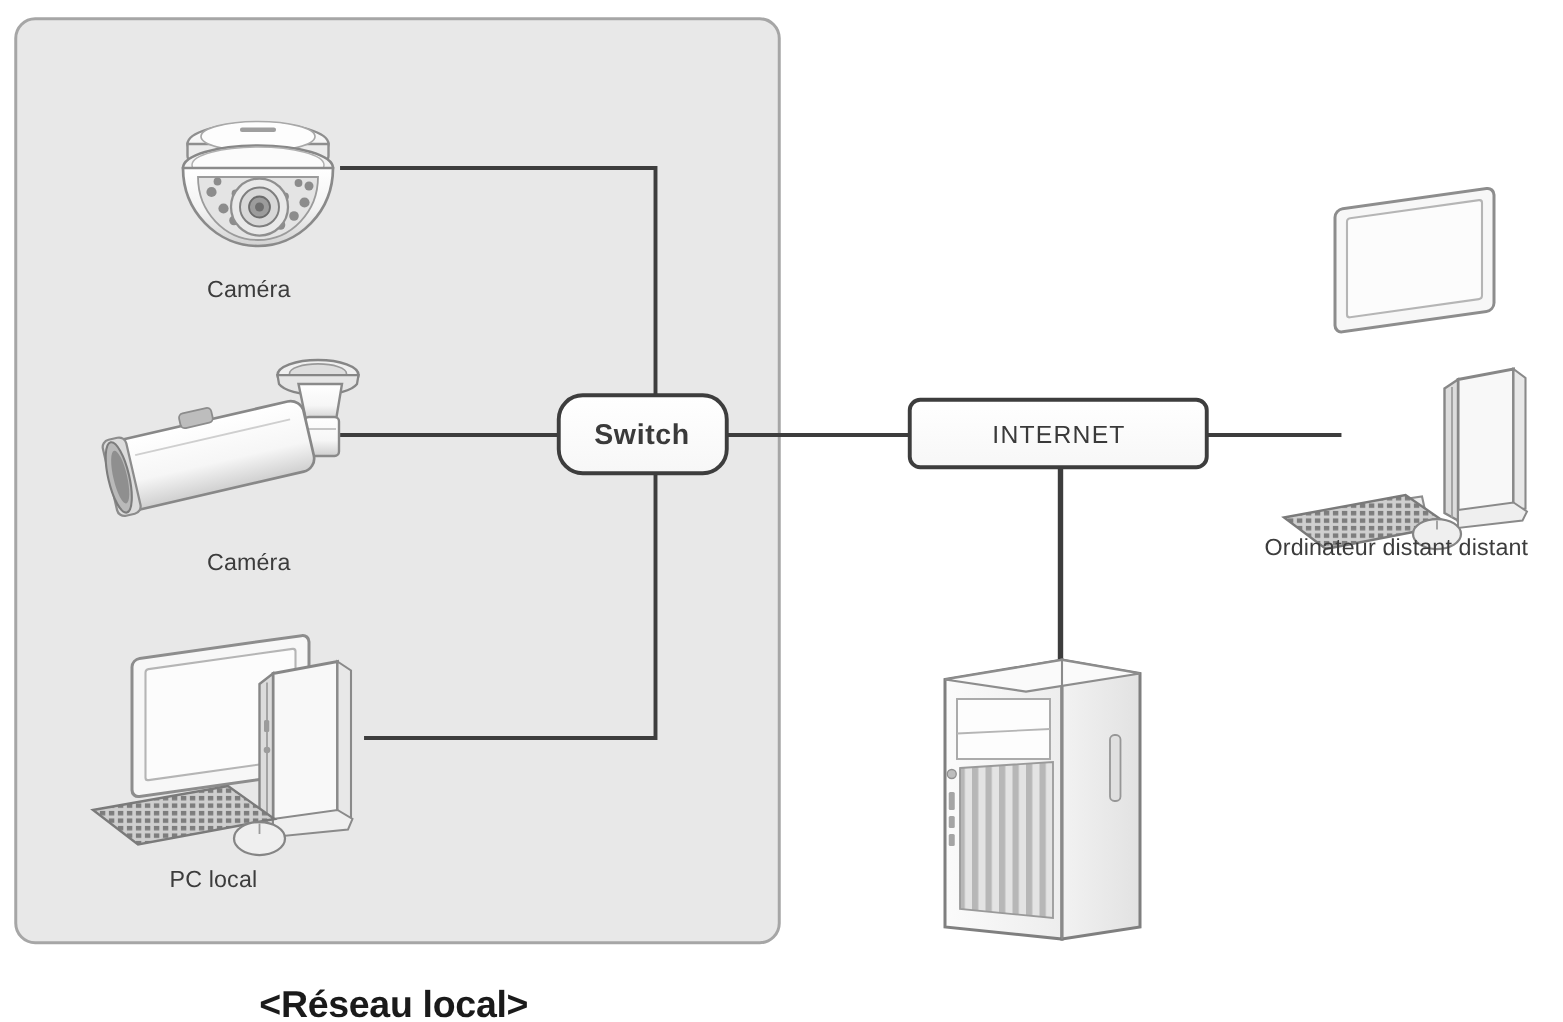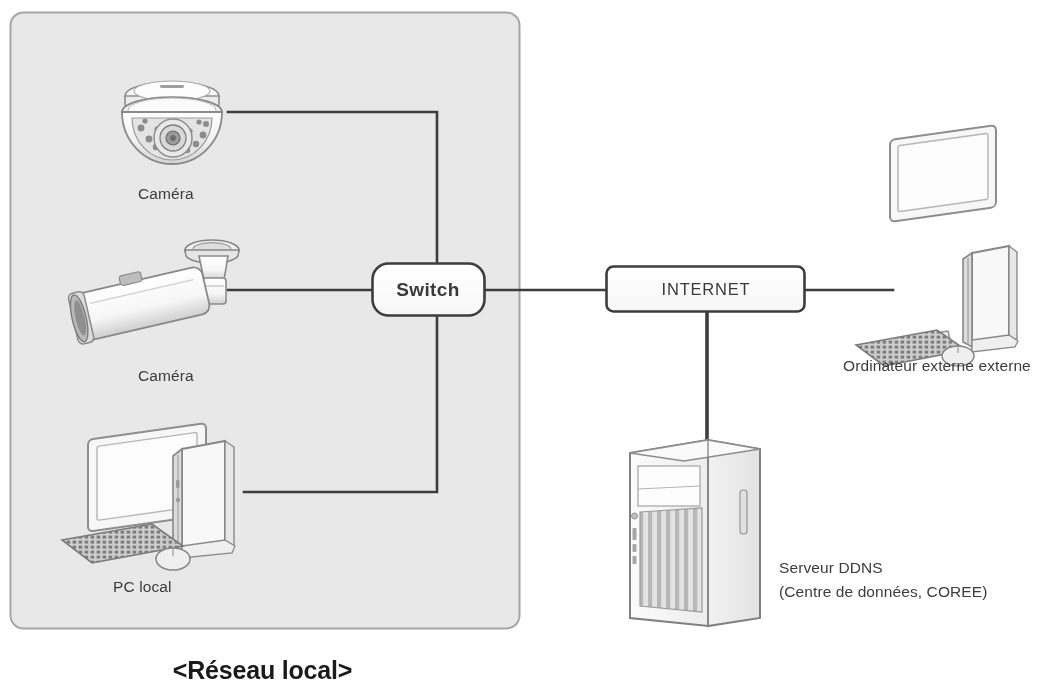--- a/index.html
+++ b/index.html
@@ -284,22 +284,18 @@
       <line x1="708" y1="440" x2="708" y2="626" stroke="#8a8a8a" stroke-width="1.4"></line>
     </g>
   </svg>
 
   <div class="node-label lbl-cam-dome">Caméra</div>
 
   <div class="node-label lbl-cam-bullet">Caméra</div>
 
   <div class="node-label lbl-pc-local">PC local</div>
 
-  <div class="node-label lbl-remote">Ordinateur externe externe</div>
-
-  <div class="node-label lbl-ddns">
-    <div>Serveur DDNS</div>
-    <div>(Centre de données, COREE)</div>
-  </div>
+  <div class="node-label lbl-remote">Ordinateur distant distant</div>
+
 
   <div class="lan-caption">&lt;Réseau local&gt;</div>
 
 </div>
 
 </body></html>

